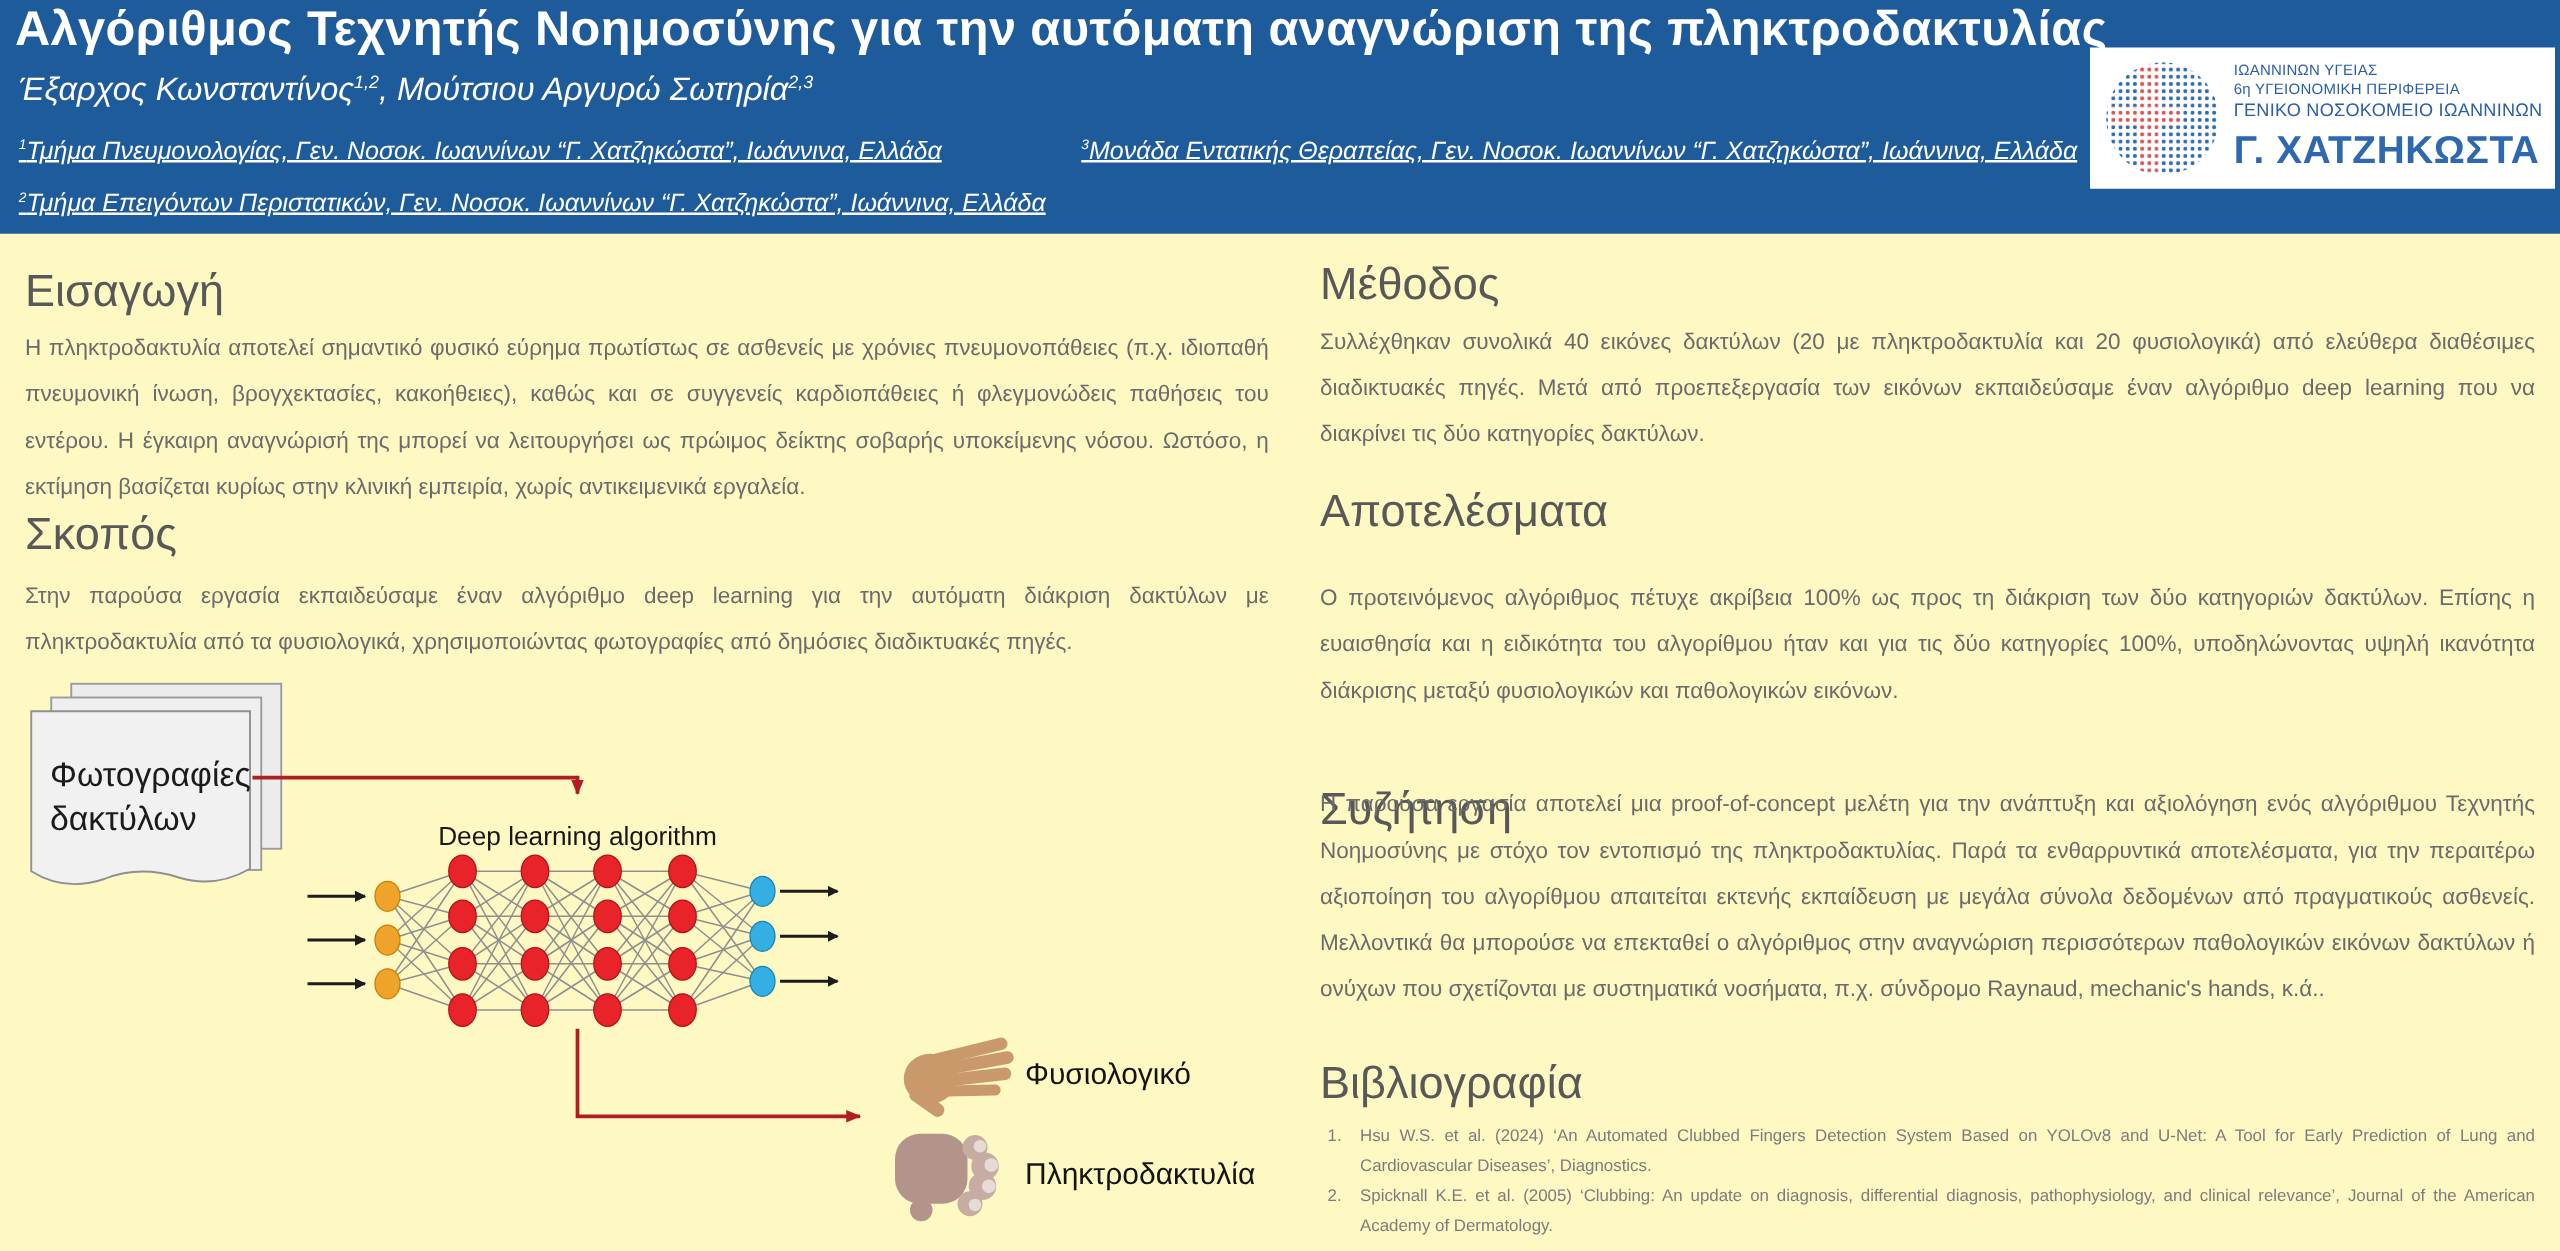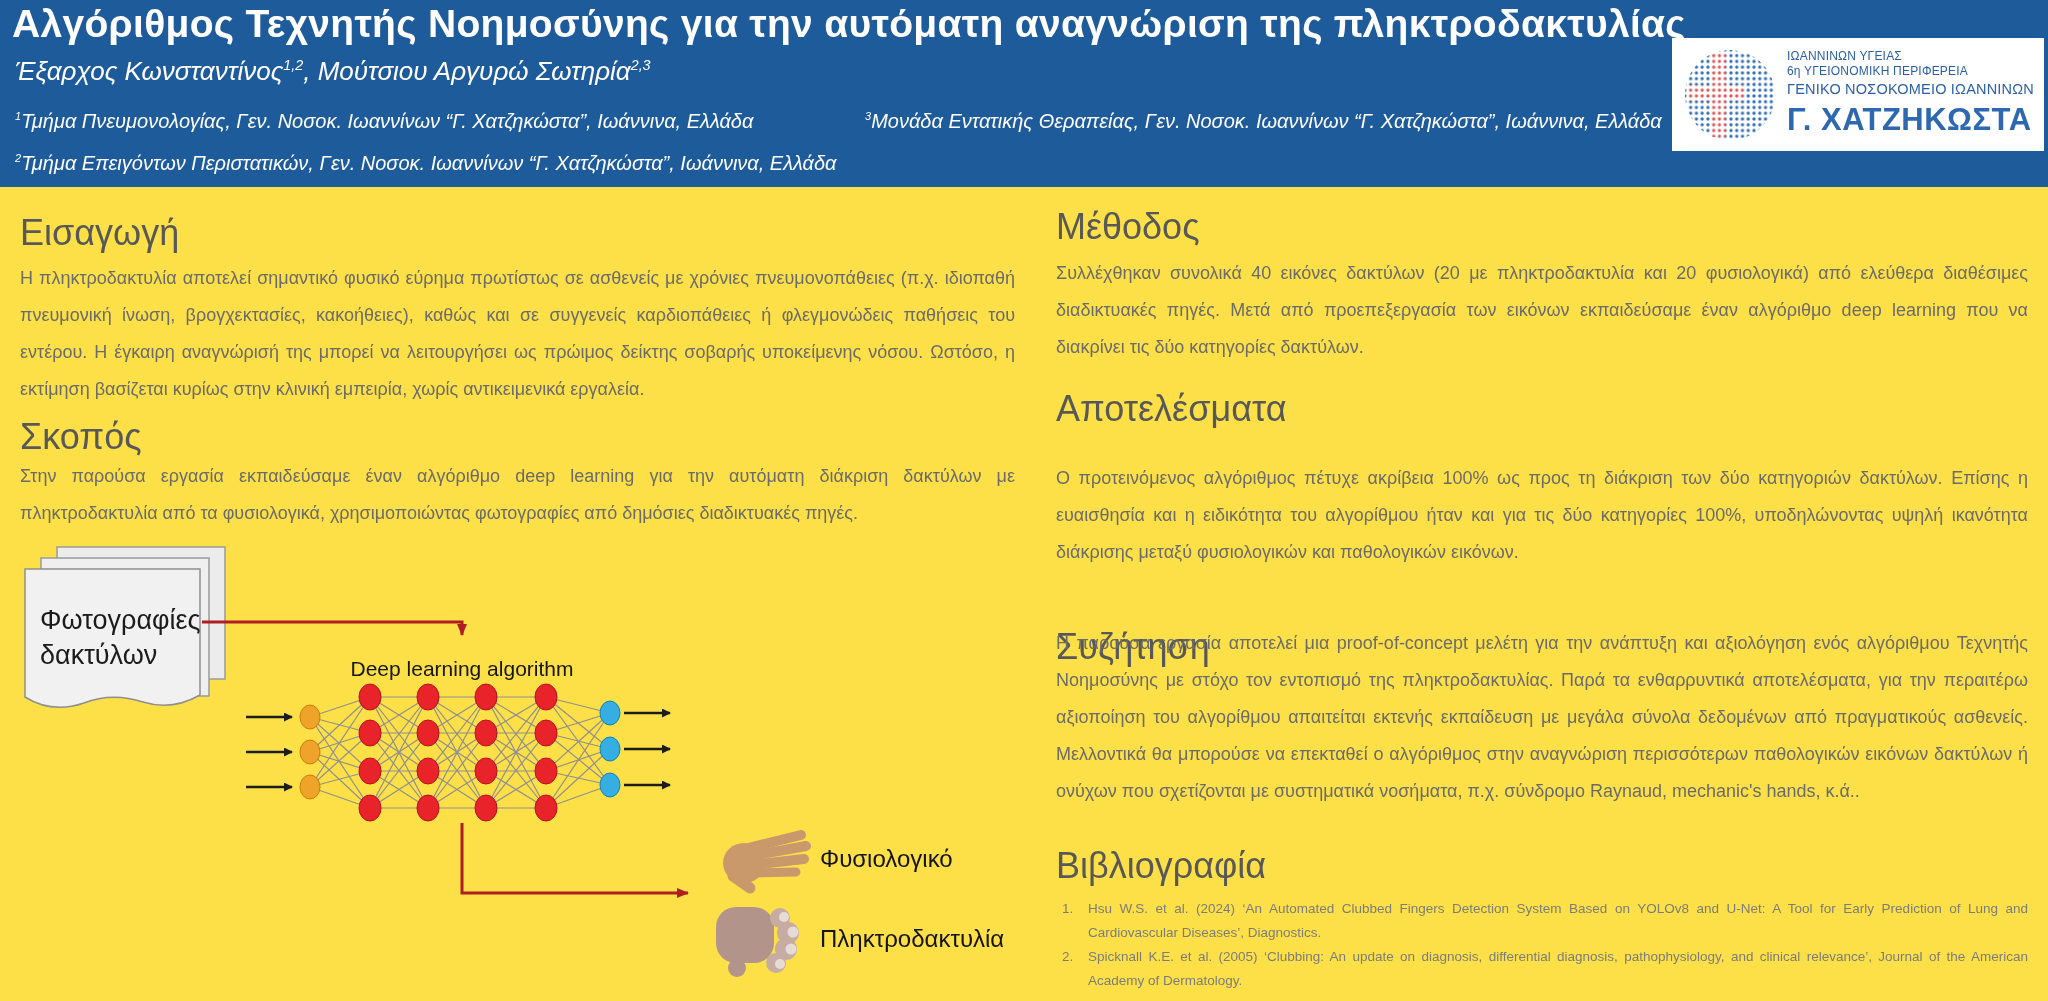--- a/index.html
+++ b/index.html
@@ -1,41 +1,41 @@
 <!DOCTYPE html>
 <html><head>
 <meta charset="utf-8">
 <style>
   html,body{margin:0;padding:0;background:#fff;}
   body{font-family:"Liberation Sans",sans-serif;}
-  .poster{position:relative;width:2048px;height:1001px;background:#fde047;overflow:hidden;}
+  .poster{position:relative;width:2048px;height:1001px;background:#fef9c3;overflow:hidden;}
 
   
   .masthead{position:absolute;left:0;top:0;width:2048px;height:187px;background:#1E5B9B;color:#fff;}
   .title{position:absolute;left:12px;top:2px;margin:0;font-size:39px;font-weight:600;letter-spacing:.3px;white-space:nowrap;}
   .authors{position:absolute;left:15px;top:56px;font-size:26px;font-style:italic;}
   .authors sup,.affil sup{font-size:.55em;}
-  .affil{position:absolute;font-size:20px;font-style:italic;white-space:nowrap;}
+  .affil{position:absolute;font-size:20px;font-style:italic;white-space:nowrap;text-decoration:underline;}
   .affil-1{left:15px;top:110px;}
   .affil-2{left:15px;top:152px;}
   .affil-3{left:865px;top:110px;}
 
   
   .logo-box{position:absolute;left:1672px;top:38px;width:372px;height:113px;background:#fff;display:flex;align-items:center;}
   .globe{margin-left:10px;flex:none;}
   .logo-text{margin-left:9px;color:#2A5FA8;line-height:1.3;}
   .lg1,.lg2{font-size:12px;font-weight:500;letter-spacing:.2px;}
   .lg3{font-size:14.5px;font-weight:400;letter-spacing:.2px;}
   .lg4{font-size:31px;font-weight:700;margin-top:1px;color:#2E68B0;letter-spacing:.5px;}
 
   
   .sec-h{position:absolute;margin:0;font-size:36px;font-weight:400;color:#585858;}
   .sec-b{position:absolute;font-size:18px;line-height:37px;color:#6b6b6b;text-align:justify;}
   #intro-h{left:20px;top:212px;}   #intro-b{left:20px;top:260px;width:995px;}
-  #purpose-h{left:20px;top:416px;} #purpose-b{left:20px;top:458px;width:995px;}
+  #purpose-h{left:20px;top:406px;} #purpose-b{left:20px;top:458px;width:995px;}
   #method-h{left:1056px;top:206px;}  #method-b{left:1056px;top:255px;width:972px;}
   #results-h{left:1056px;top:388px;} #results-b{left:1056px;top:436px;width:972px;margin-top:24px;}
   #disc-h{left:1056px;top:578px;margin-top:48px;}    #disc-b{left:1056px;top:625px;width:972px;}
   #bib-h{left:1056px;top:845px;}
   #bib-list{position:absolute;left:1062px;top:897px;width:966px;}
   .ref{display:flex;font-size:13.5px;line-height:24px;color:#7c7c7c;}
   .ref-num{width:26px;flex:none;}
   .ref-text{text-align:justify;flex:1;}
 
   

